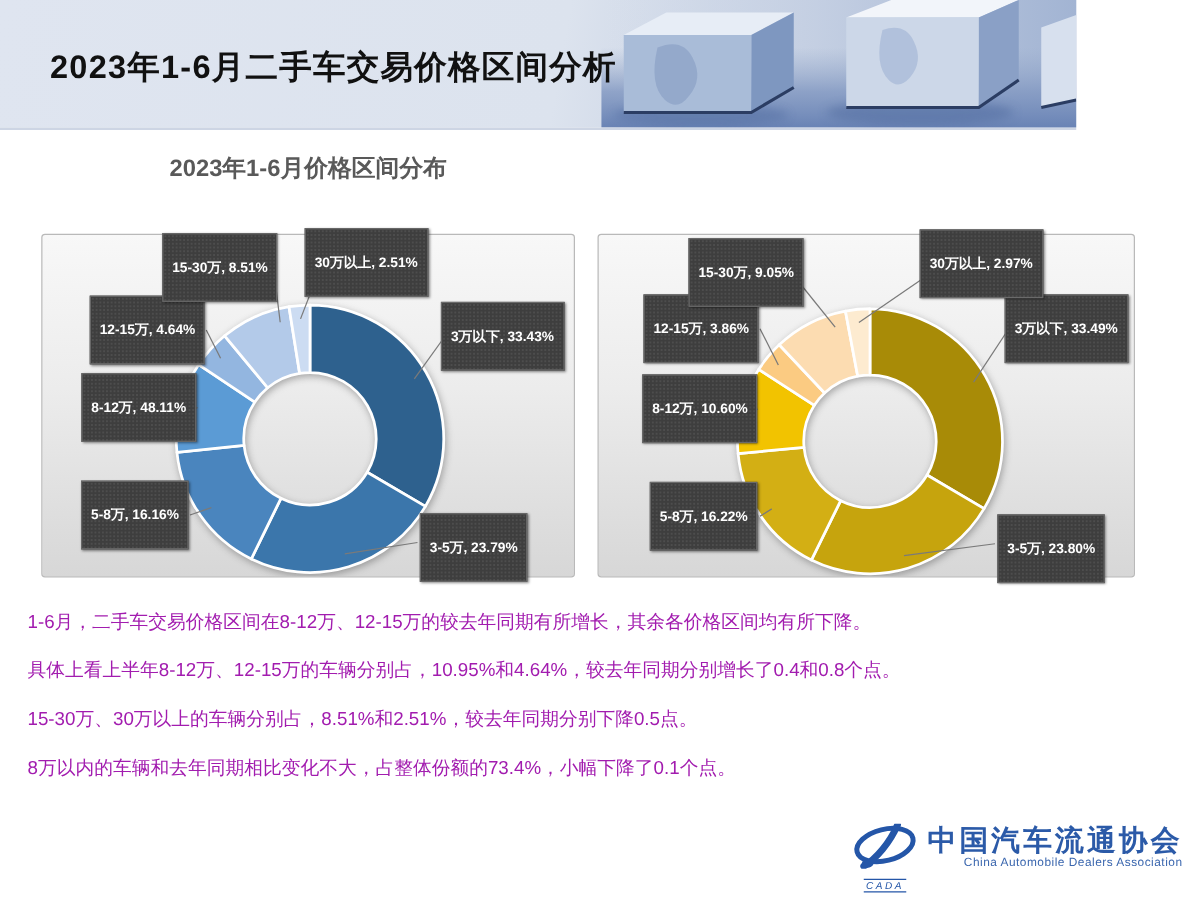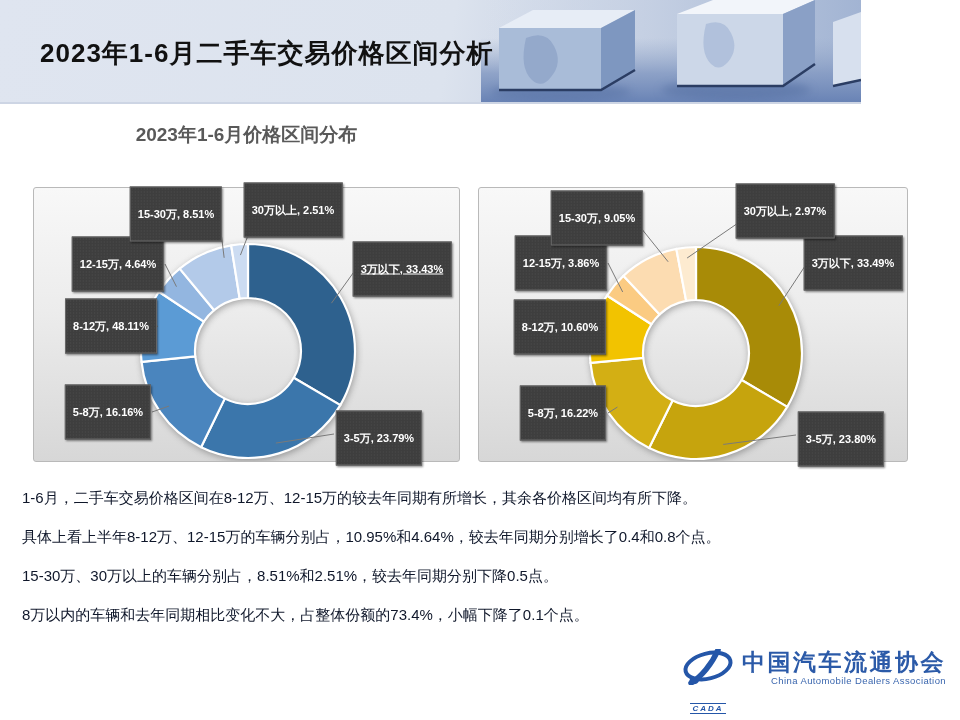--- a/index.html
+++ b/index.html
@@ -36,27 +36,27 @@
     position:absolute;transform:translate(-50%,-50%);
     background-color:#3e3e3e;
     background-image:radial-gradient(rgba(255,255,255,.08) 1px,transparent 1px);
     background-size:3px 3px;
     border:1px solid #6a6a6a;
     color:#fff;font-size:11px;font-weight:bold;white-space:nowrap;
     padding:19px 7px;box-shadow:1px 1px 2px rgba(0,0,0,.45);
   }
   
   .notes{position:absolute;left:22px;top:488px;width:920px;}
-  .notes p{margin:0 0 20px 0;font-size:15px;line-height:19px;color:#0f172a;}
+  .notes p{margin:0 0 20px 0;font-size:15px;line-height:19px;color:#a21caf;}
   
   .logo{position:absolute;right:14px;bottom:6px;display:flex;align-items:flex-start;}
   .logo-mark{display:flex;flex-direction:column;align-items:center;margin-right:8px;}
   .logo-abbr{
-    font-size:8px;font-weight:bold;font-style:italic;color:#2456a8;letter-spacing:2px;
-    border-top:1.5px solid #2456a8;border-bottom:1.5px solid #2456a8;padding:0 2px;margin-top:18px;
+    font-size:8px;font-weight:normal;font-style:italic;color:#2456a8;letter-spacing:2px;
+    border-top:1.5px solid #2456a8;border-bottom:1.5px solid #2456a8;padding:0 2px;margin-top:8px;
   }
   .logo-text{display:flex;flex-direction:column;}
   .logo-zh{font-size:23px;font-weight:bold;color:#2b5aa8;letter-spacing:2.5px;line-height:26px;white-space:nowrap;}
   .logo-en{font-size:9.5px;color:#3a66ae;letter-spacing:.4px;white-space:nowrap;text-align:right;}
 </style>
 </head>
 <body>
 
 <div id="page">
 
@@ -116,21 +116,21 @@
         <g>
           <line x1="297.46" y1="115.16" x2="322" y2="81" stroke="#7a7a7a" stroke-width="1"></line>
           <line x1="241.83" y1="255.09" x2="300" y2="246" stroke="#7a7a7a" stroke-width="1"></line>
           <line x1="135.10" y1="218.04" x2="118" y2="224" stroke="#7a7a7a" stroke-width="1"></line>
           <line x1="120.62" y1="139.88" x2="124" y2="138" stroke="#7a7a7a" stroke-width="1"></line>
           <line x1="142.48" y1="98.67" x2="131" y2="76" stroke="#7a7a7a" stroke-width="1"></line>
           <line x1="190.15" y1="69.80" x2="186" y2="36" stroke="#7a7a7a" stroke-width="1"></line>
           <line x1="206.42" y1="67.10" x2="220" y2="32" stroke="#7a7a7a" stroke-width="1"></line>
         </g>
       </svg>
-  <div class="dlabel" style="left: 368px; top: 81px; text-decoration: underline;">3万以下, 33.43%</div>
+  <div class="dlabel" style="left: 368px; top: 81px;">3万以下, 33.43%</div>
       <div class="dlabel" style="left: 345px; top: 250px;">3-5万, 23.79%</div>
       <div class="dlabel" style="left: 74px; top: 224px;">5-8万, 16.16%</div>
       <div class="dlabel" style="left: 77px; top: 138px;">8-12万, 48.11%</div>
       <div class="dlabel" style="left: 84px; top: 76px;">12-15万, 4.64%</div>
       <div class="dlabel" style="left: 142px; top: 26px;">15-30万, 8.51%</div>
       <div class="dlabel" style="left: 259px; top: 22px;">30万以上, 2.51%</div>
     </div>
   <div class="panel rt" id="panel1">
     <svg width="428" height="273" viewBox="0 0 428 273">
         <g class="slices">

